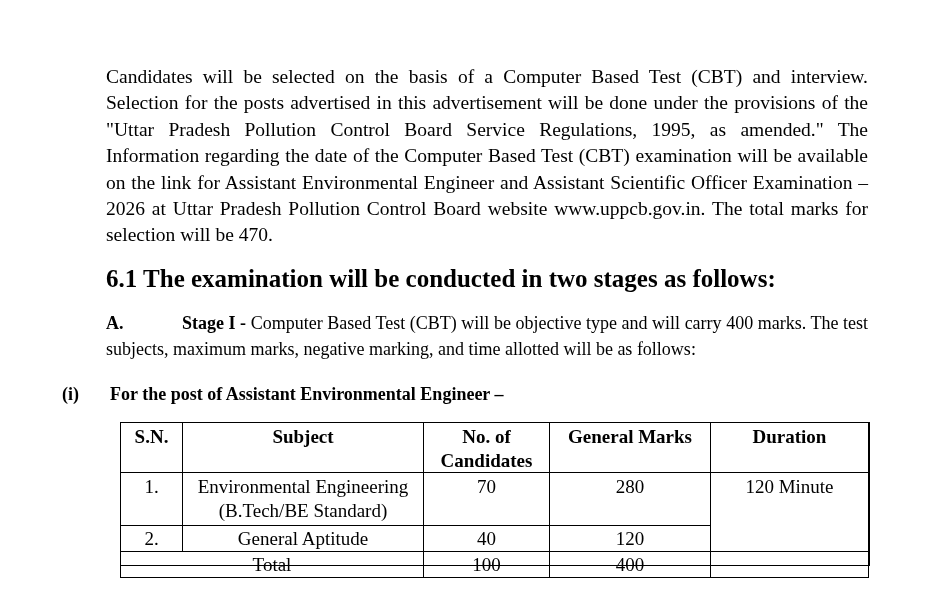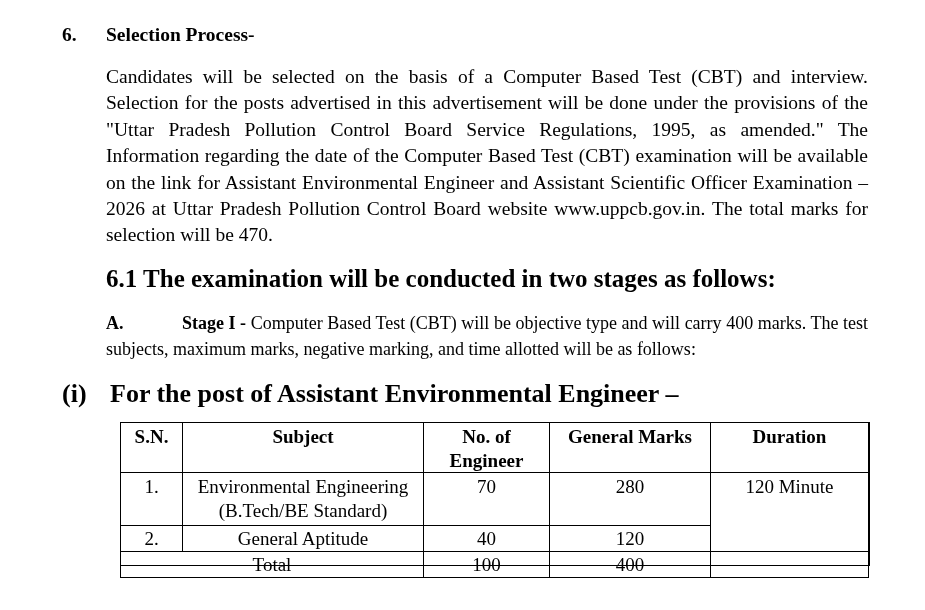--- a/index.html
+++ b/index.html
@@ -84,21 +84,21 @@
     width: 76px;
   }
   .stage-para .stage-name {
     font-weight: bold;
   }
 
   .post-heading {
     position: absolute;
     left: 62px;
     top: 381px;
-    font-size: 26px;
+    font-size: 18px;
     font-weight: bold;
     line-height: 26px;
   }
   .post-heading .roman {
     display: inline-block;
     width: 48px;
   }
 
   
   .marks-table {
@@ -152,23 +152,20 @@
     pointer-events: none;
   }
 </style>
 </head>
 <body>
 
 <div class="page">
 
   <div class="cutoff-line"></div>
 
-  <div class="numbered-heading">
-    <span class="num">6.</span><span>Selection Process-</span>
-  </div>
 
   <div class="body-para">Candidates will be selected on the basis of a Computer Based Test (CBT) and interview. Selection for the posts advertised in this advertisement will be done under the provisions of the "Uttar Pradesh Pollution Control Board Service Regulations, 1995, as amended." The Information regarding the date of the Computer Based Test (CBT) examination will be available on the link for Assistant Environmental Engineer and Assistant Scientific Officer Examination – 2026 at Uttar Pradesh Pollution Control Board website www.uppcb.gov.in. The total marks for selection will be 470.</div>
 
   <div class="subheading">6.1 The examination will be conducted in two stages as follows:</div>
 
   <div class="stage-para">
     <span class="stage-label">A.</span><span class="stage-name">Stage I -</span><span> Computer Based Test (CBT) will be objective type and will carry 400 marks. The test subjects, maximum marks, negative marking, and time allotted will be as follows:</span>
   </div>
 
   <div class="post-heading">
@@ -180,21 +177,21 @@
       <col class="col-sn">
         <col class="col-subj">
         <col class="col-noq">
         <col class="col-max">
         <col class="col-dur">
     </colgroup>
     <thead>
       <tr>
         <th>S.N.</th>
         <th>Subject</th>
-        <th>No. of Engineer</th>
+        <th>No. of Candidates</th>
         <th>General Marks</th>
         <th>Duration</th>
       </tr>
     </thead>
     <tbody>
       <tr class="row-1">
         <td>1.</td>
         <td>
           <span>Environmental Engineering</span><br>
           <span>(B.Tech/BE Standard)</span>

